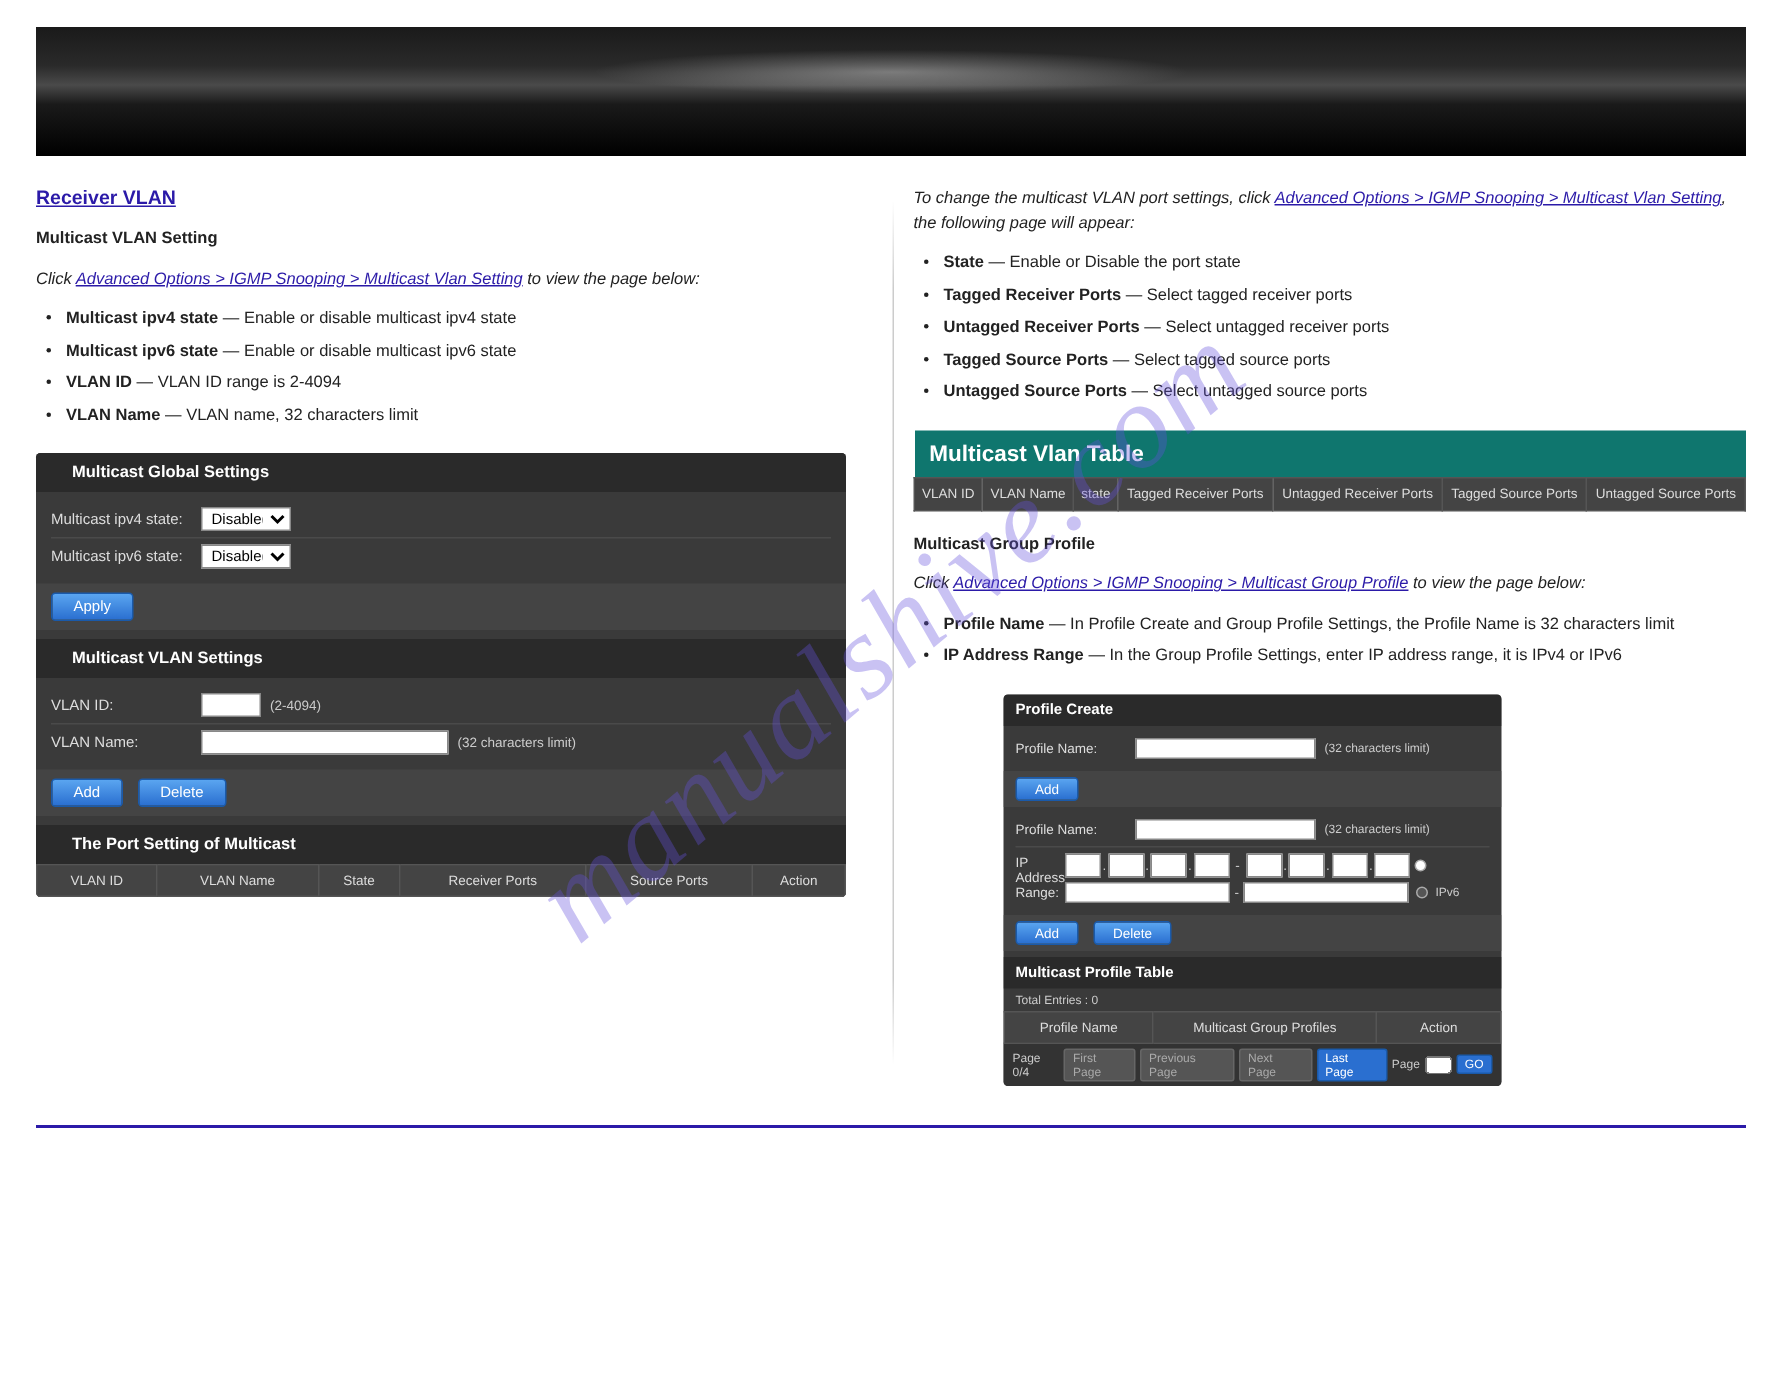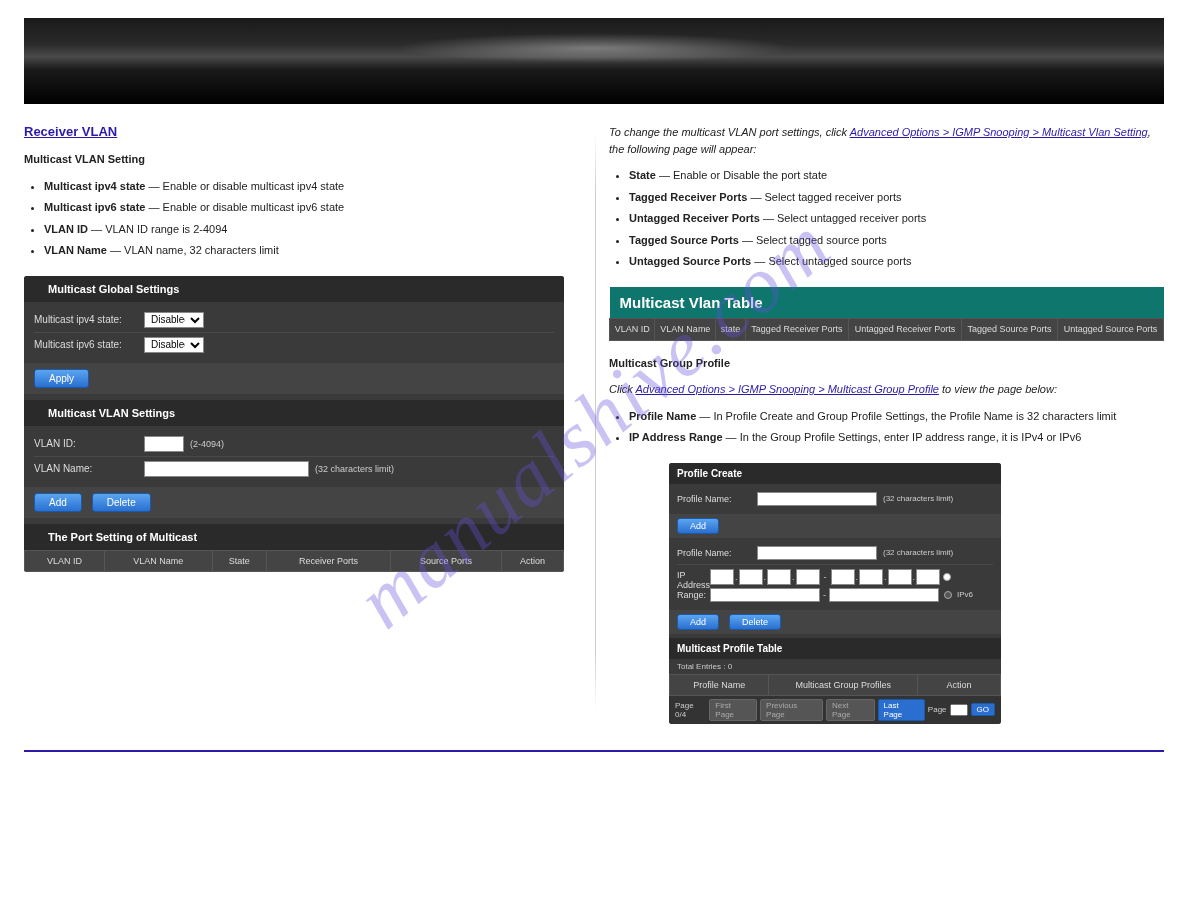--- a/index.html
+++ b/index.html
@@ -18,21 +18,21 @@
 p.nav-path .link-segment { color: #2b1aa8; text-decoration: underline; }
 ul.fields { list-style: disc; margin-left: 20px; }
 ul.fields li { font-size: 11px; line-height: 1.6; color: #222; margin-bottom: 4px; }
 ul.fields li b { font-weight: bold; }
 
 .panel { background: #3a3a3a; color: #fff; font-size: 10px; margin-bottom: 6px; border-radius: 3px; overflow: hidden; }
 .panel-header { background: #2a2a2a; color: #fff; font-weight: bold; font-size: 11px; padding: 7px 24px; }
 .panel-body { padding: 6px 10px; }
 .panel-row { display: flex; align-items: center; padding: 4px 0; border-top: 1px solid #4a4a4a; }
 .panel-row:first-child { border-top: none; }
-.panel-row label { width: 110px; color: #ddd; }
+.panel-row label { width: 100px; color: #ddd; }
 .panel-row .control { flex: 1; display: flex; align-items: center; gap: 6px; flex-wrap: wrap; }
 .panel-row select, .panel-row input[type=text] { background: #fff; color: #000; border: 1px solid #888; font-size: 10px; height: 16px; padding: 0 2px; }
 .panel-row select { width: 60px; }
 .note { color: #ccc; font-size: 9px; }
 .btn { background: linear-gradient(to bottom, #5aa5f0, #2a6fd0); color: #fff; border: 1px solid #1a5aaa; border-radius: 3px; font-size: 10px; padding: 3px 14px; cursor: pointer; display: inline-block; }
 .btn-row { padding: 6px 10px; background: #444; display: flex; gap: 10px; }
 .stripe-table { width: 100%; border-collapse: collapse; }
 .stripe-table th { background: #444; color: #ddd; font-weight: normal; font-size: 9px; padding: 5px 4px; border: 1px solid #555; text-align: center; }
 .table-footer { background: #333; color: #ccc; font-size: 8px; padding: 3px 6px; display: flex; align-items: center; gap: 3px; }
 .table-footer .pager-btn { background: #2a6fd0; color: #fff; border: 1px solid #1a5aaa; border-radius: 2px; padding: 1px 5px; font-size: 8px; cursor: pointer; }
@@ -57,20 +57,23 @@
 
 <div class="banner"></div>
 
 <div class="columns">
   <div class="divider"></div>
 
   <div class="col">
     <h2 class="section-link">Receiver VLAN</h2>
 
     <p><b>Multicast VLAN Setting</b></p>
+    <p class="nav-path">
+      <span>Click </span><span class="link-segment">Advanced Options &gt; IGMP Snooping &gt; Multicast Vlan Setting</span><span> to view the page below:</span>
+    </p>
     <ul class="fields">
       <li><b>Multicast ipv4 state</b> — <span>Enable or disable multicast ipv4 state</span></li>
       <li><b>Multicast ipv6 state</b> — <span>Enable or disable multicast ipv6 state</span></li>
       <li><b>VLAN ID</b> — <span>VLAN ID range is 2-4094</span></li>
       <li><b>VLAN Name</b> — <span>VLAN name, 32 characters limit</span></li>
     </ul>
 
     <br>
 
     

